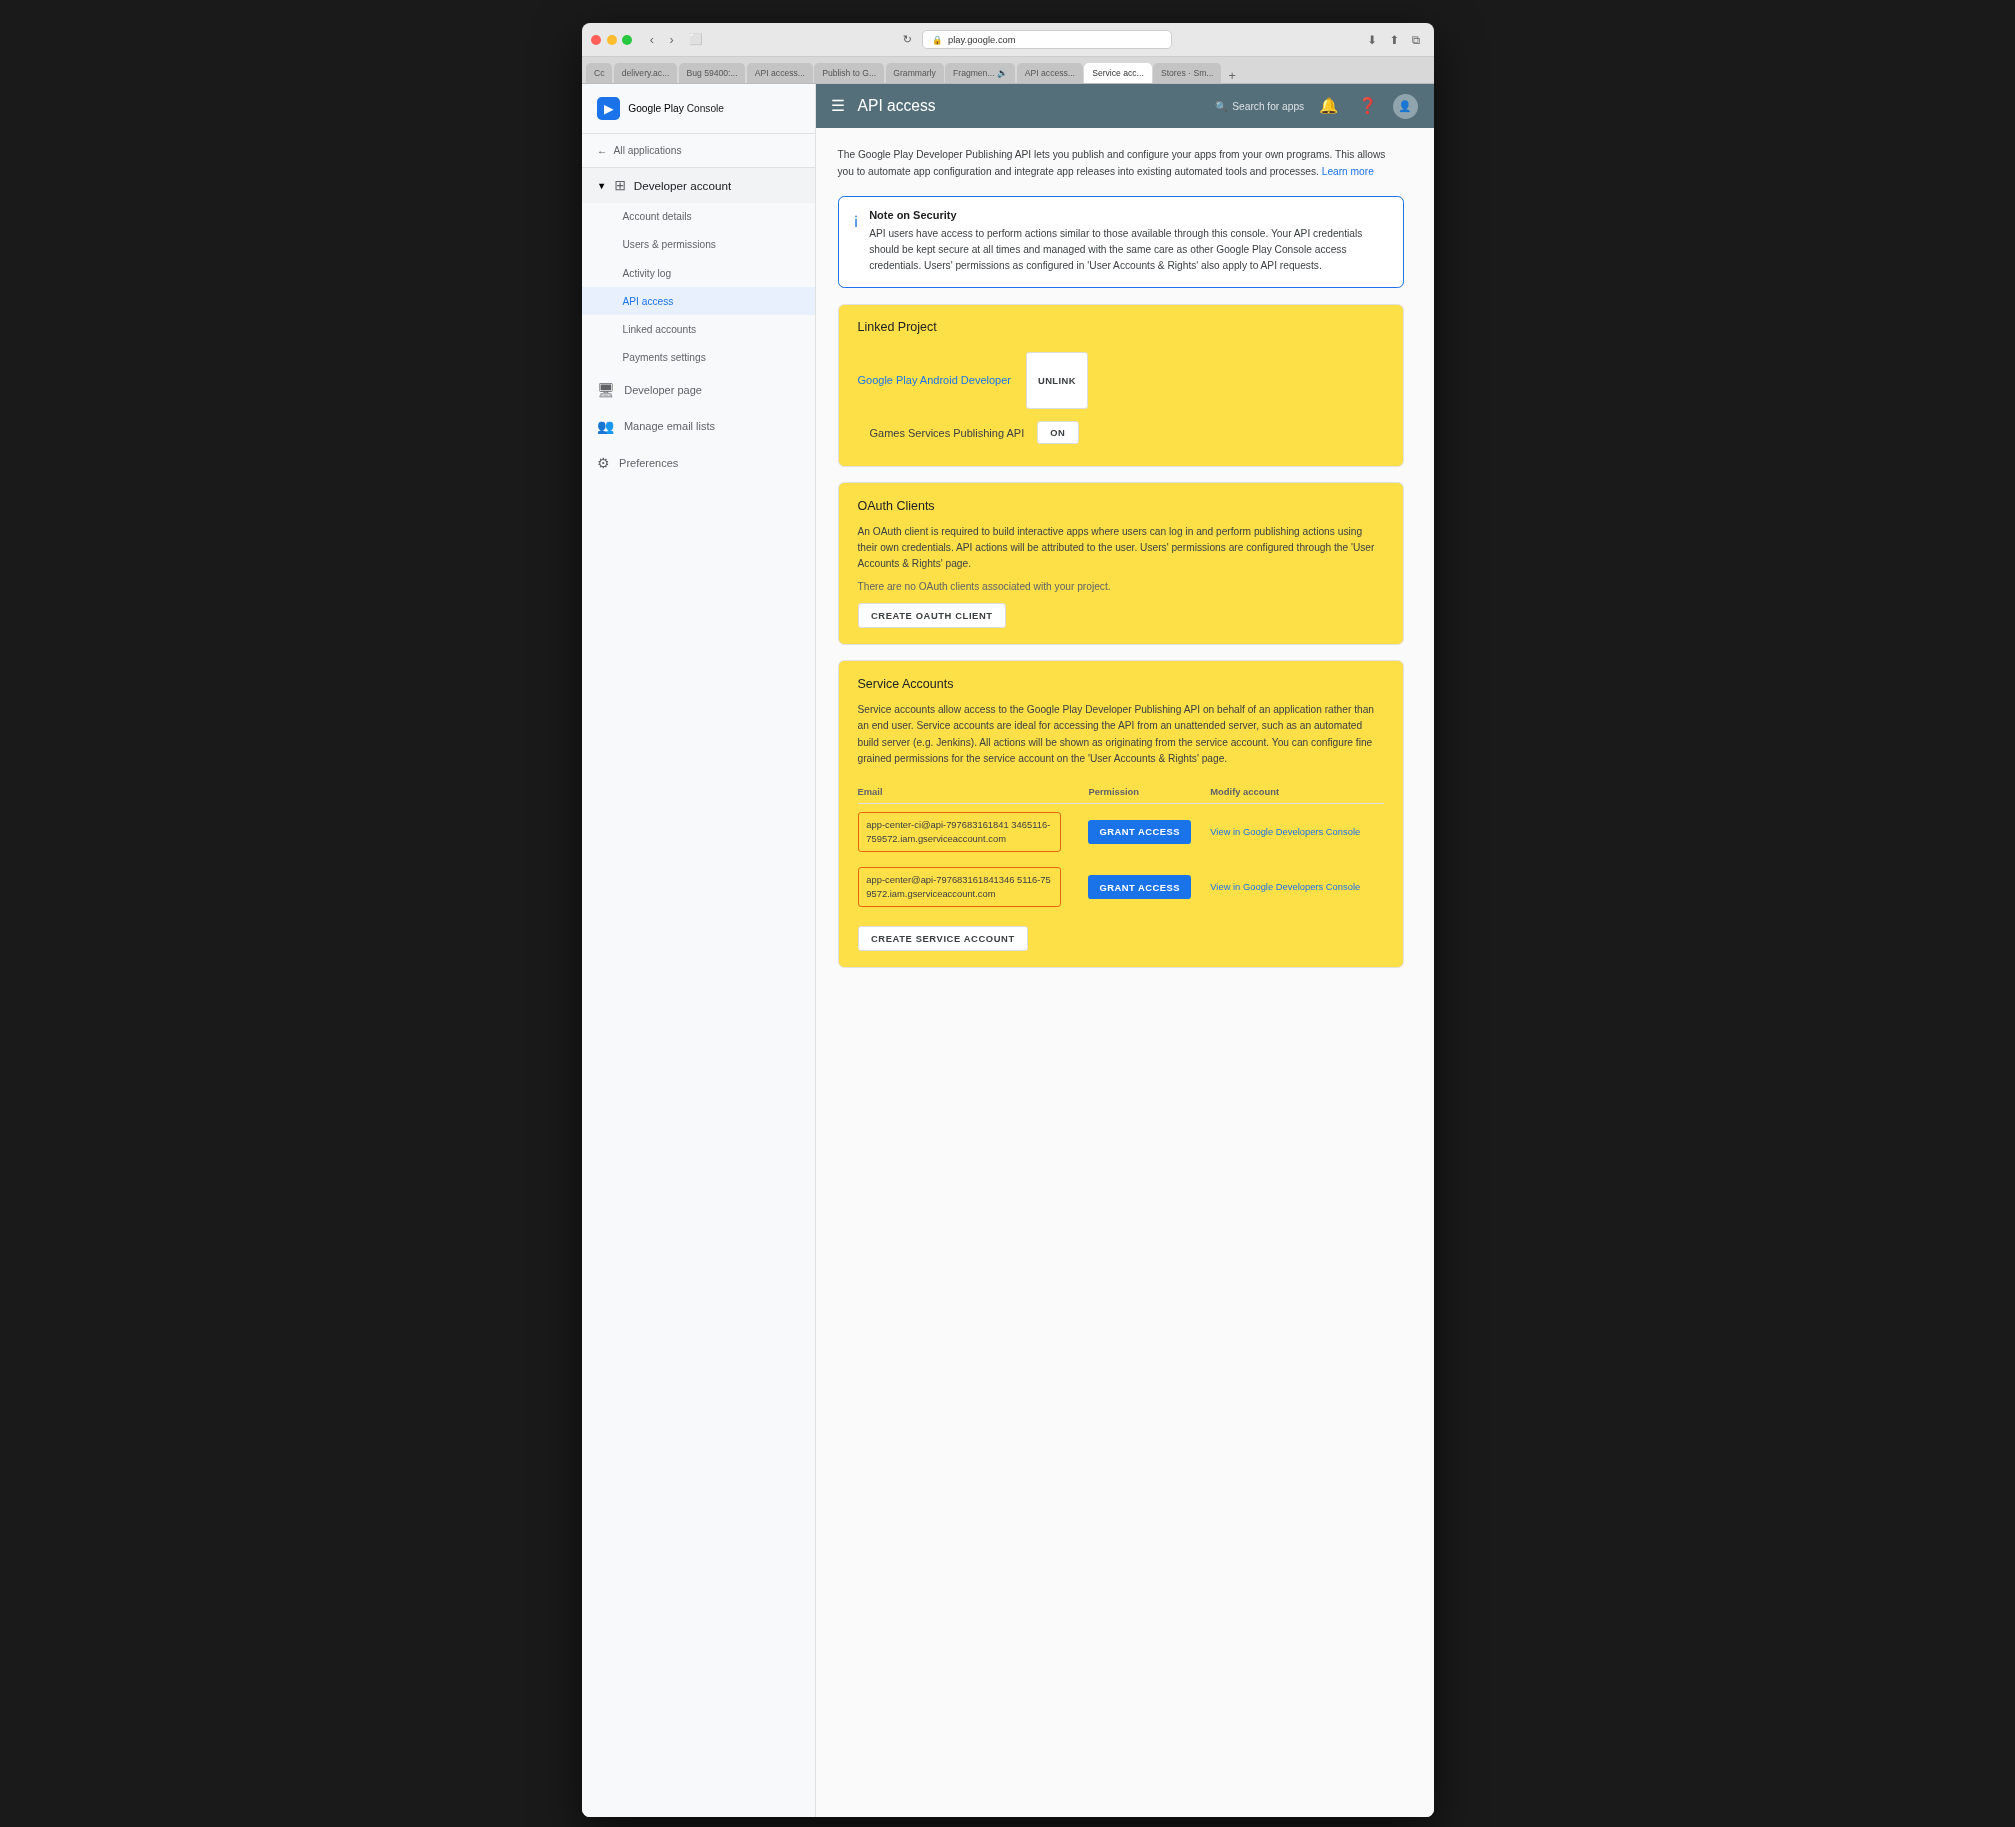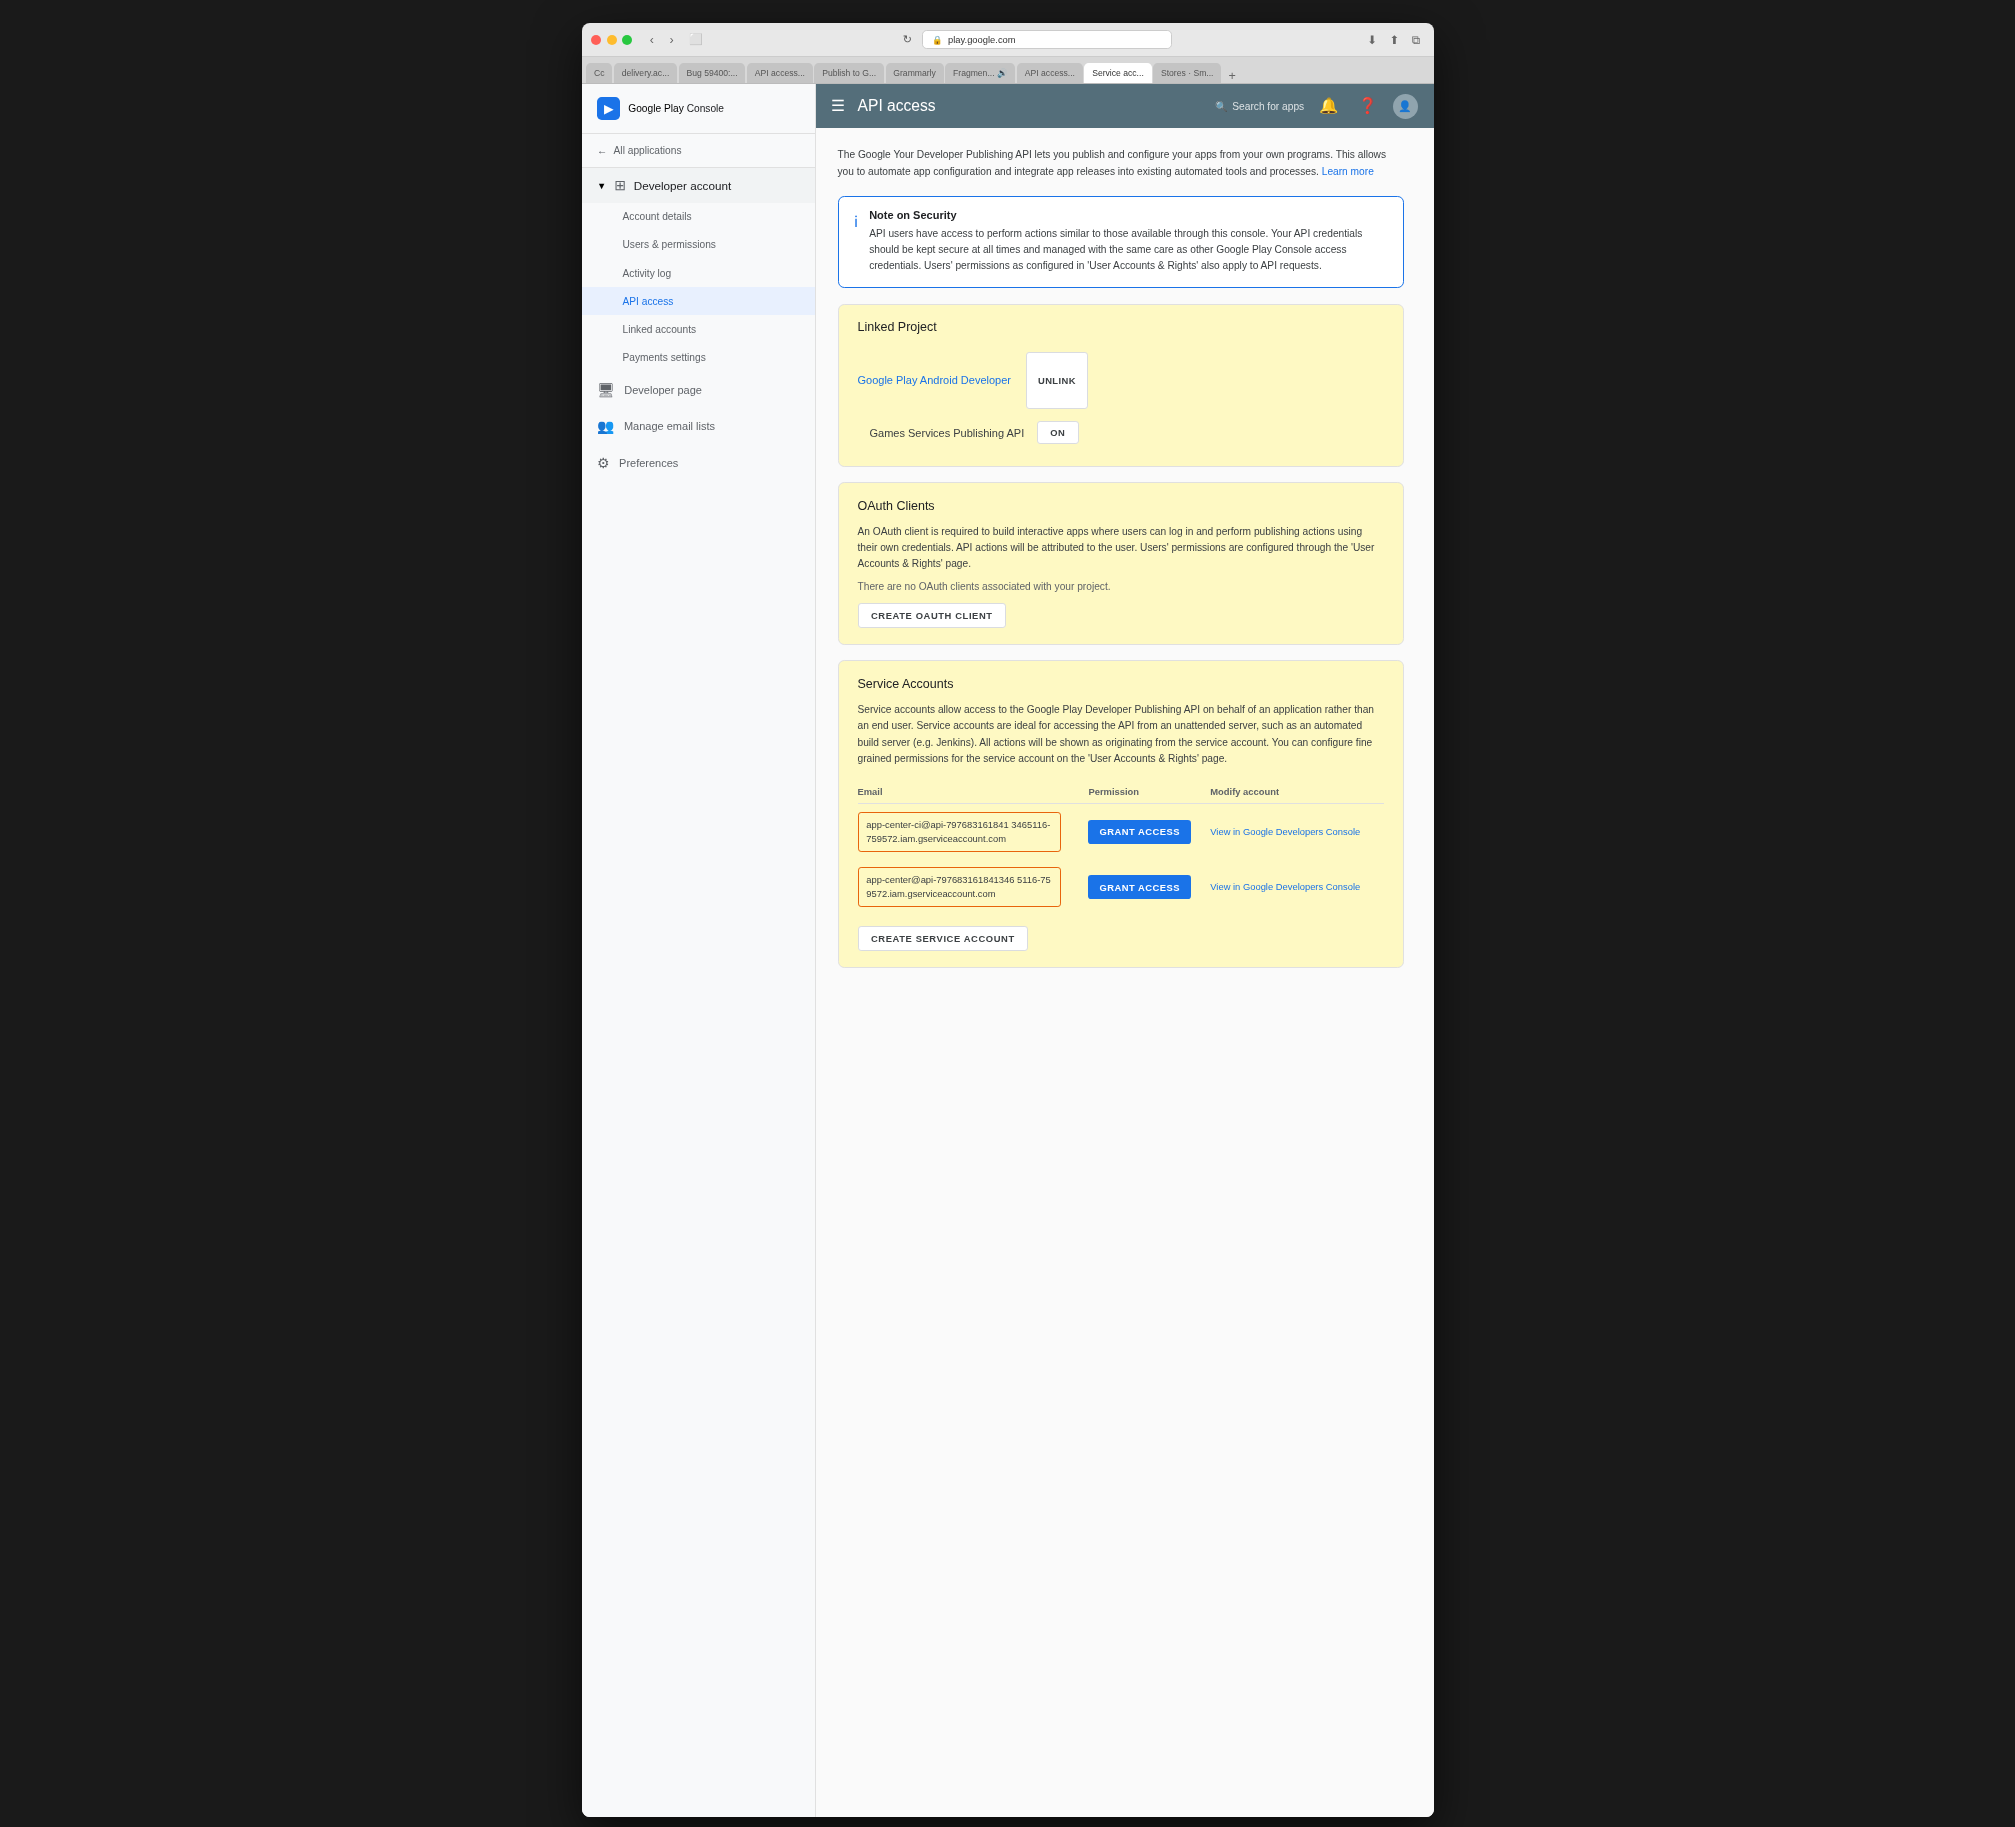--- a/index.html
+++ b/index.html
@@ -207,21 +207,21 @@
       gap: 11px;
       background: #fff;
       margin-bottom: 15.6px;
     }
     .security-icon { color: #1a73e8; font-size: 15.6px; margin-top: 0.8px; flex-shrink: 0; }
     .security-title { font-weight: 600; font-size: 11px; color: #202124; margin-bottom: 4.7px; }
     .security-body { font-size: 10.2px; color: #3c4043; line-height: 1.6; }
 
     
     .card {
-      background: #fef9c3;
+      background: #fde047;
       border: 0.8px solid #e0e0e0;
       border-radius: 6.3px;
       margin-bottom: 15.6px;
       overflow: hidden;
     }
     .card-section {
       padding: 15.6px 19px;
       border-bottom: 0.8px solid #f0f0f0;
     }
     .card-section:last-child { border-bottom: none; }
@@ -420,21 +420,21 @@
         </div>
         <button class="header-icon-btn">🔔</button>
         <button class="header-icon-btn">❓</button>
         <div class="avatar">👤</div>
       </div>
 
       <div class="main">
         <div class="main-content">
 
           <p class="intro-text">
-            <span>The Google Your Developer Publishing API lets you publish and configure your apps from your own programs. This allows you to automate app configuration and integrate app releases into existing automated tools and processes.</span>
+            <span>The Google Play Developer Publishing API lets you publish and configure your apps from your own programs. This allows you to automate app configuration and integrate app releases into existing automated tools and processes.</span>
             <a class="learn-more" href="#">Learn more</a>
           </p>
 
           <div class="security-note">
             <span class="security-icon">ℹ</span>
             <div>
               <div class="security-title">Note on Security</div>
               <div class="security-body">API users have access to perform actions similar to those available through this console. Your API credentials should be kept secure at all times and managed with the same care as other Google Play Console access credentials. Users' permissions as configured in 'User Accounts &amp; Rights' also apply to API requests.</div>
             </div>
           </div>

